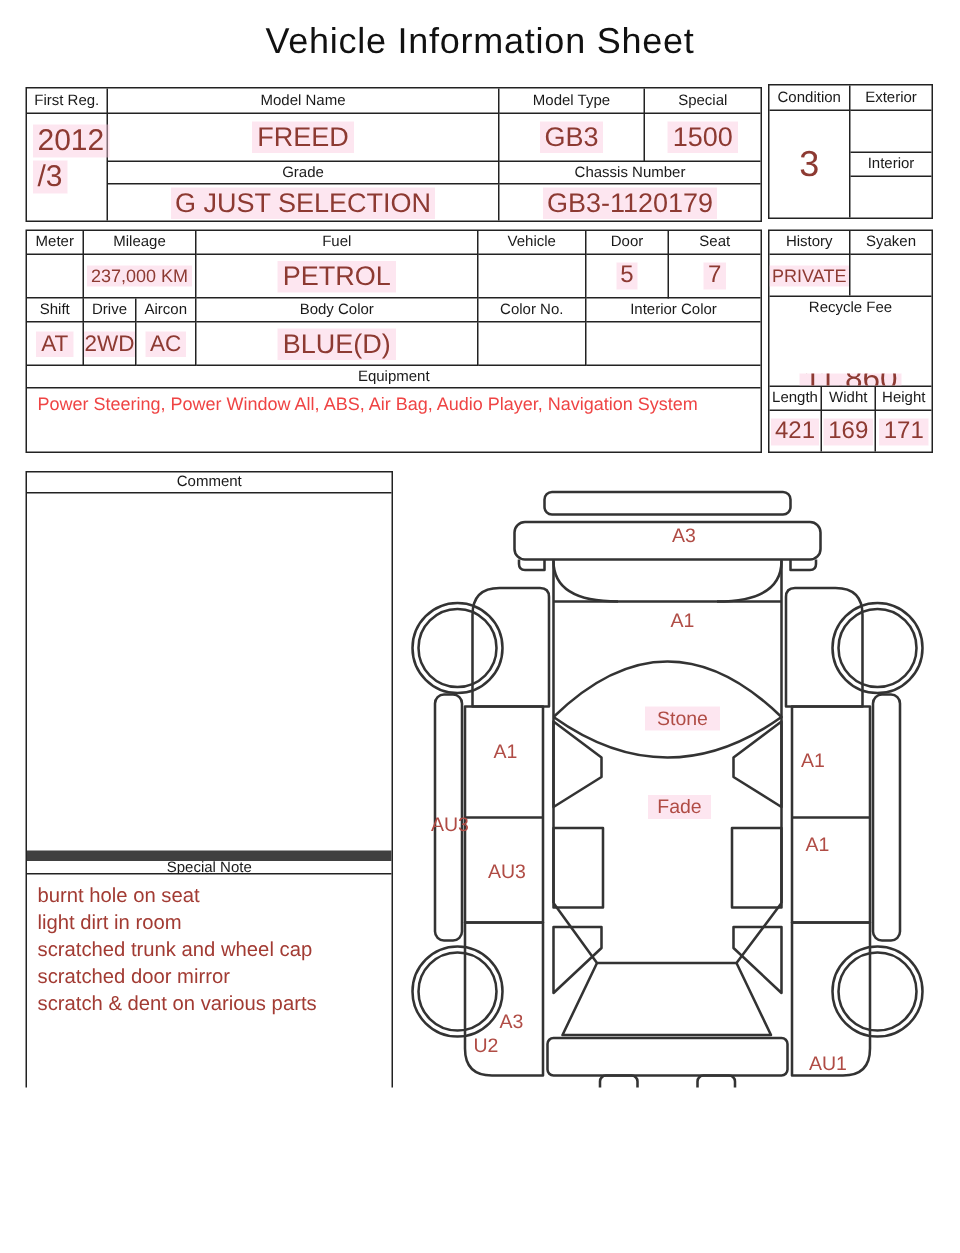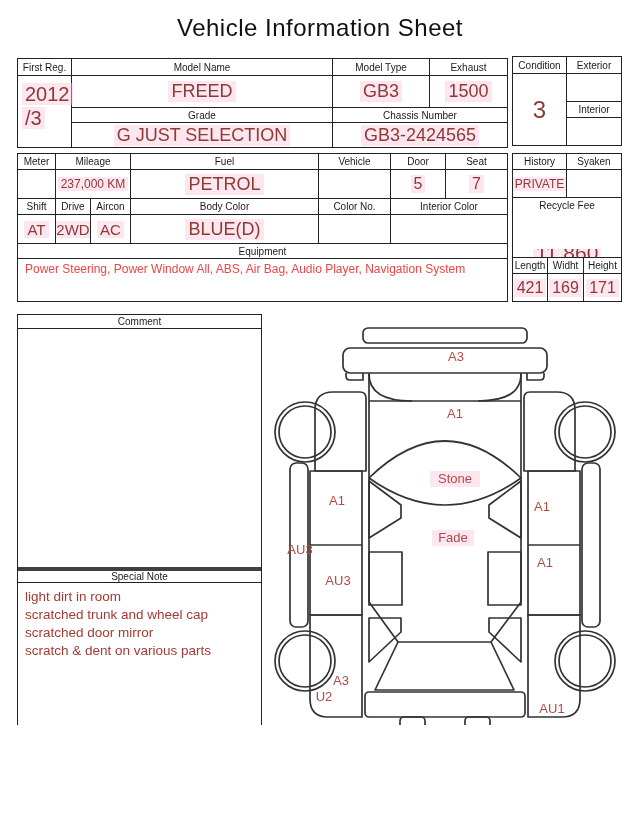--- a/index.html
+++ b/index.html
@@ -5,21 +5,21 @@
   * { margin:0; padding:0; box-sizing:border-box; }
   body { background:#fff; font-family:"Liberation Sans", sans-serif; }
   .sheet { position:relative; width:640px; height:725px; background:#fff; overflow:hidden; }
   .title { position:absolute; top:14px; left:0; width:100%; text-align:center;
            font-size:24px; color:#111; letter-spacing:.5px; }
   .box { position:absolute; border:1.5px solid #222; background:#fff; }
   .h { font-size:10px; color:#1a1a1a; display:flex; align-items:center; justify-content:center; overflow:hidden; }
   .v { color:#8d3a32; display:flex; align-items:center; justify-content:center; overflow:hidden; }
   .br { border-right:1px solid #222; }
   .bb { border-bottom:1px solid #222; }
-  .bt { border-top:4px solid #404040; }
+  .bt { border-top:7px solid #404040; }
   .hl span { background:rgba(250,200,222,.45); padding:0 3px; }
   
   .box1 { left:17px; top:58px; width:491px; height:90px; display:grid;
           grid-template-columns:54px 261px 97px 1fr; grid-template-rows:17px 32px 15px 1fr; }
   .firstreg { grid-row:2/5; color:#8d3a32; font-size:20px; line-height:24px; padding:6px 0 0 4px; }
   .fs18 { font-size:18px; } .fs16 { font-size:16px; } .fs15 { font-size:15px; } .fs12 { font-size:12px; }
   
   .cond { left:512px; top:56px; width:110px; height:90px; display:grid;
           grid-template-columns:54px 1fr; grid-template-rows:17px 28px 16px 1fr; }
   .cond-val { grid-row:2/5; font-size:24px; }
@@ -52,21 +52,21 @@
 <body>
 
 <div class="sheet">
 
   <div class="title">Vehicle Information Sheet</div>
 
   <div class="box box1">
     <div class="h br bb">First Reg.</div>
     <div class="h br bb">Model Name</div>
     <div class="h br bb">Model Type</div>
-    <div class="h bb">Exhaust</div>
+    <div class="h bb">Special</div>
 
     <div class="firstreg br hl">
       <div><span>2012</span></div>
       <div><span>/3</span></div>
     </div>
     <div class="v br bb fs18 hl">
         <span>FREED</span>
       </div>
     <div class="v br bb fs18 hl">
         <span>GB3</span>
@@ -75,21 +75,21 @@
         <span>1500</span>
       </div>
 
     <div class="h br bb" style="grid-column:2">Grade</div>
     <div class="h bb span2">Chassis Number</div>
 
     <div class="v br fs18 hl" style="grid-column:2">
         <span>G JUST SELECTION</span>
       </div>
     <div class="v fs18 hl span2">
-        <span>GB3-2424565</span>
+        <span>GB3-1120179</span>
       </div>
   </div>
 
   <div class="box cond">
     <div class="h br bb">Condition</div>
     <div class="h bb">Exterior</div>
     <div class="v br cond-val">3</div>
     <div class="v bb fs12"></div>
     <div class="h bb" style="grid-column:2">Interior</div>
     <div class="v fs12" style="grid-column:2"></div>
@@ -173,20 +173,21 @@
           <span>171</span>
         </div>
     </div>
   </div>
 
   <div class="box commentbox">
     <div class="h cb-head bb">Comment</div>
     <div class="cb-empty"></div>
     <div class="h sn-head bt bb">Special Note</div>
     <div class="sn-body">
+      <div>burnt hole on seat</div>
       <div>light dirt in room</div>
       <div>scratched trunk and wheel cap</div>
       <div>scratched door mirror</div>
       <div>scratch &amp; dent on various parts</div>
     </div>
   </div>
 
   <svg class="diagram" viewBox="0 0 375 504">
     <g stroke="#333" stroke-width="1.7" fill="none" stroke-linejoin="round">
 

